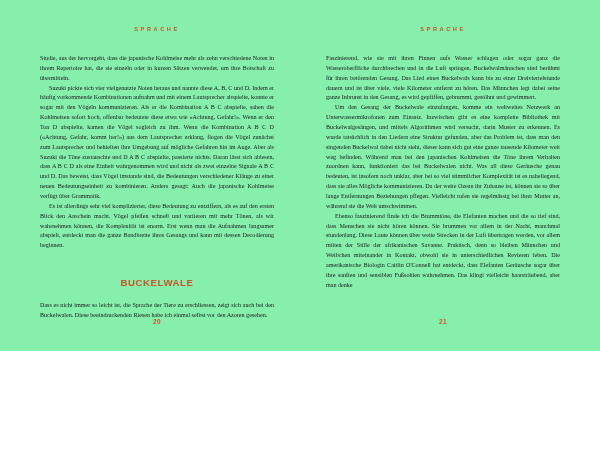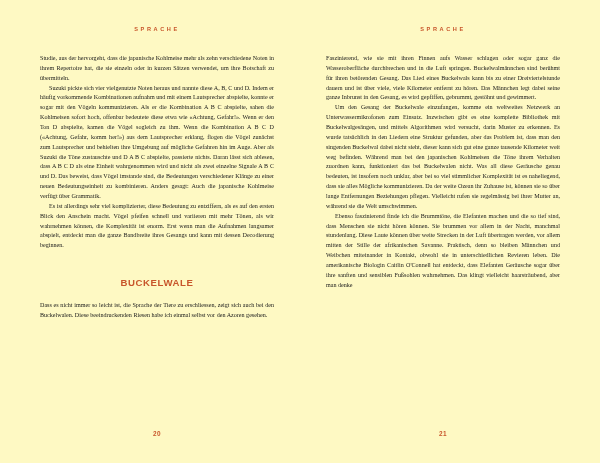--- a/index.html
+++ b/index.html
@@ -15,24 +15,24 @@
     overflow: hidden;
   }
   .spread {
     display: flex;
     width: 600px;
     height: 463px;
     box-sizing: border-box;
   }
   .page {
     width: 300px;
-    height: 463px;
+    height: 351px;
     box-sizing: border-box;
     position: relative;
-    background: #fef9c3;
+    background: #86efac;
   }
   .page-left {
     padding: 26px 26px 0 40px;
   }
   .page-right {
     padding: 26px 40px 0 26px;
   }
   .running-head {
     text-align: center;
     font-family: "Liberation Sans", sans-serif;

